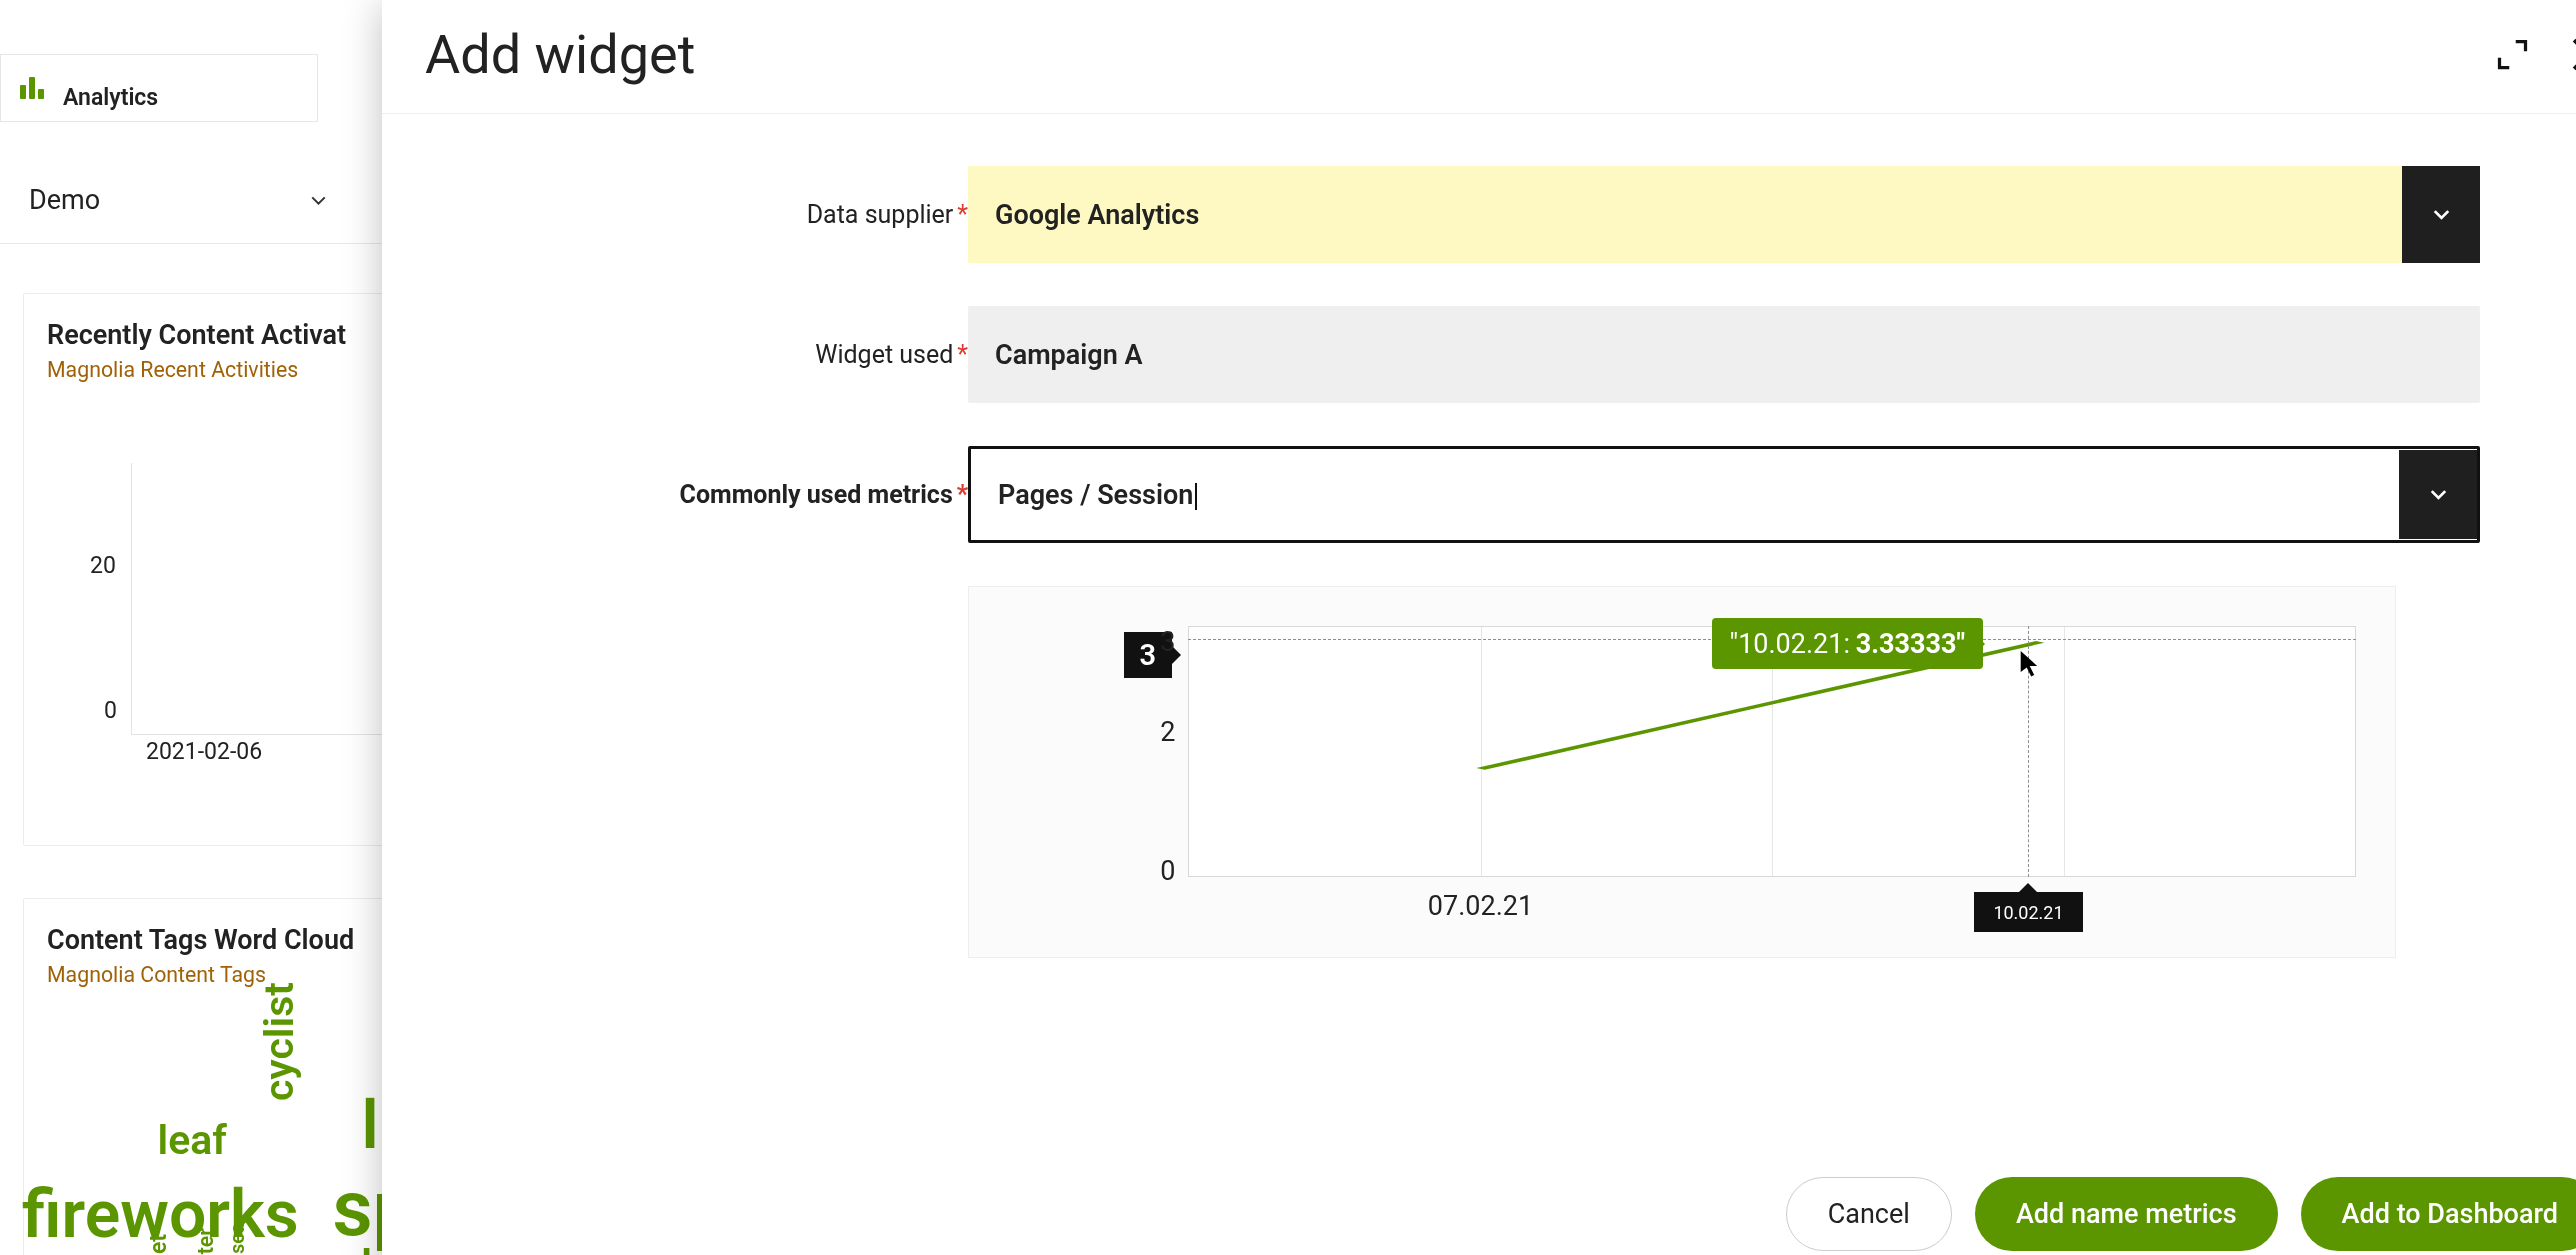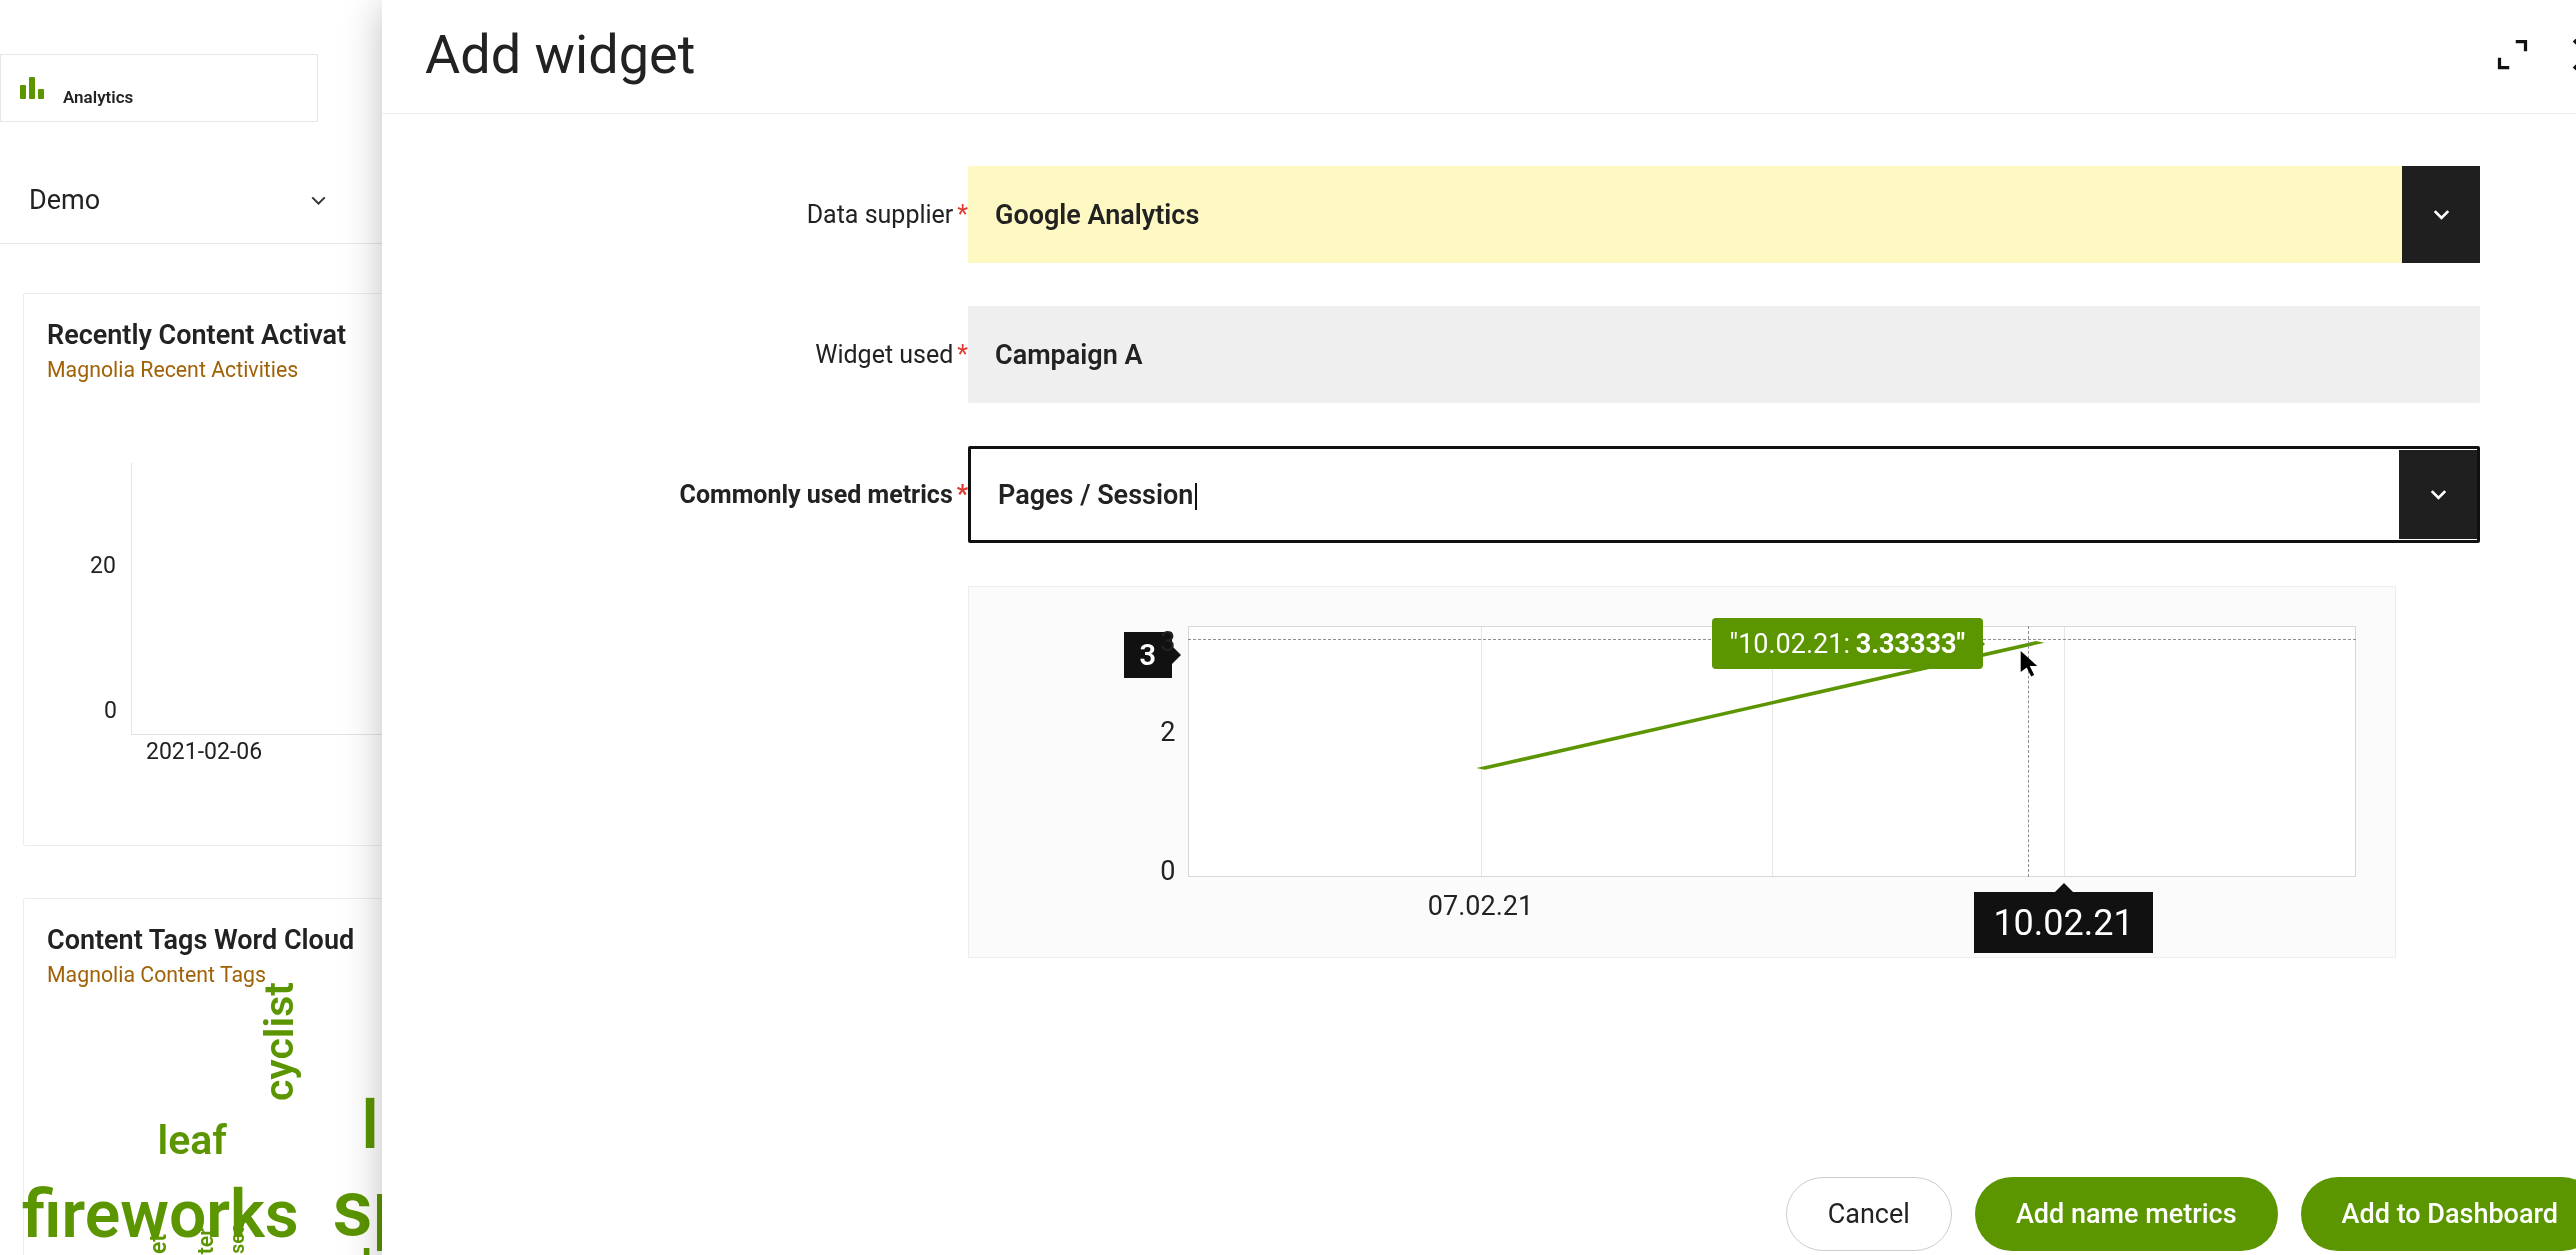--- a/index.html
+++ b/index.html
@@ -7,21 +7,21 @@
   .root { position: relative; width: 2576px; height: 1255px; transform-origin: 0 0; }
 
   
   .bg-page { position: absolute; inset: 0; background: #fff; }
 
   .bg-tabbar { position: absolute; top: 54px; left: 0; width: 318px; height: 68px; background: #fff; display: flex; align-items: center; padding-left: 19.4px; gap: 13.6px; border: 1px solid #e6e6e6; }
   .bg-tabbar-right { position: absolute; top: 58px; right: 0; width: 1240px; height: 68px; background: #eaeaea; }
   .bg-tabbar .icon-analytics { width: 29px; display:flex; gap:2.9px; align-items:flex-end; }
   .bg-tabbar .icon-analytics span { display:block; width:5.8px; background:#5b9500; border-radius:1px; }
   .bg-tabbar .icon-analytics span:nth-child(1){height:13.6px;} .bg-tabbar .icon-analytics span:nth-child(2){height:21.3px;} .bg-tabbar .icon-analytics span:nth-child(3){height:9.7px;}
-  .bg-tabbar .lbl { font-weight:600; font-size:17px;margin-top:18px; }
+  .bg-tabbar .lbl { font-weight:600; font-size:23px;margin-top:18px; }
 
   .bg-close { position:absolute; top:72px; right:33px; font-size:35px; color:#333; }
 
   .bg-subbar { position:absolute; top:161px; left:0; right:0; height:83px; border-bottom:1px solid #e8e8e8; }
   .bg-subbar .demo { position:absolute; left:29px; top:23px; font-size:27px; }
   .bg-subbar .chev { position:absolute; left:306px; top:27px; }
   .bg-subbar .tools { position:absolute; right:45px; top:17.5px; display:flex; gap:27px; align-items:center; }
   .bg-subbar .tools .grp { display:flex; gap:21.3px; align-items:center; padding:7.8px 0; }
   .bg-subbar .tools .sep { width:17.5px; }
 
@@ -85,21 +85,21 @@
   .crosshair-v { position:absolute; top:39px; bottom:80px; width:0; border-left:1.9px dashed #8e8e8e; }
 
   .line-path { position:absolute; }
 
   .tooltip { position:absolute; background:#5b9500; color:#fff; font-size:27px; padding:9.7px 17.5px; border-radius:3.9px; display:flex; gap:5.8px; }
   .tooltip::before{ content:""; position:absolute; right:-11.6px; top:50%; transform:translateY(-50%); border:9.7px solid transparent; border-left-color:#5b9500; }
   .tooltip .val { font-weight:700; }
 
   .cursor-arrow { position:absolute; width:17.5px; height:25px; }
 
-  .x-cursor { position:absolute; background:#111; color:#fff; padding:9.7px 19.4px; font-size:36px; }
+  .x-cursor { position:absolute; background:#111; color:#fff; padding:9.7px 19.4px; font-size:18px; }
   .x-cursor::before{ content:""; position:absolute; left:50%; bottom:100%; transform:translateX(-50%); border:9.7px solid transparent; border-bottom-color:#111; }
 
   
   .modal-foot { position:absolute; right:54px; bottom:87px; display:flex; gap:23px; }
   .btn { height:74px; padding:0 41px; border-radius:37px; font-size:27px; display:flex; align-items:center; justify-content:center; cursor:pointer; border:none; }
   .btn.ghost { background:#fff; border:1.9px solid #ccc; color:#222; }
   .btn.primary { background:#5b9500; color:#fff; font-weight:500; }
 
   
   svg { display:block; }

